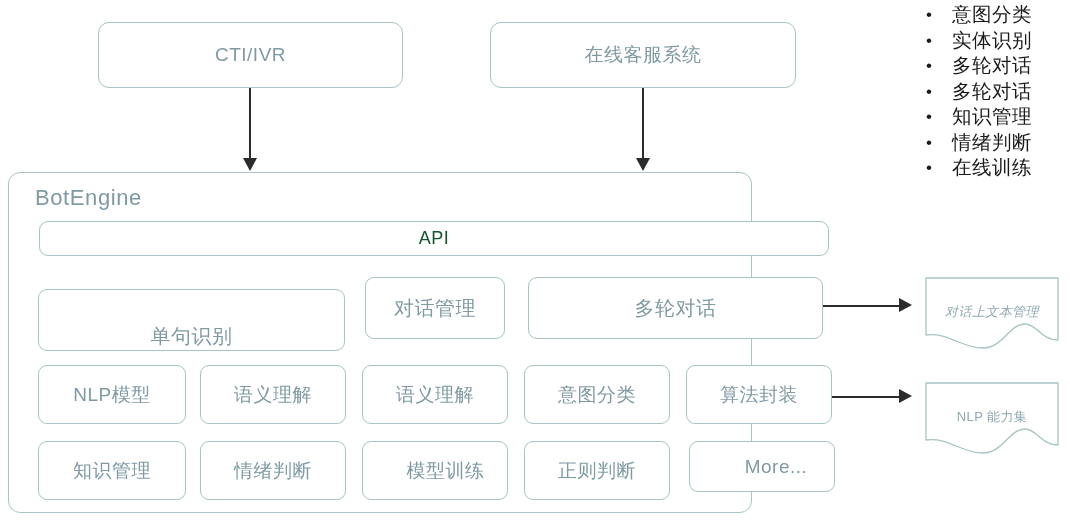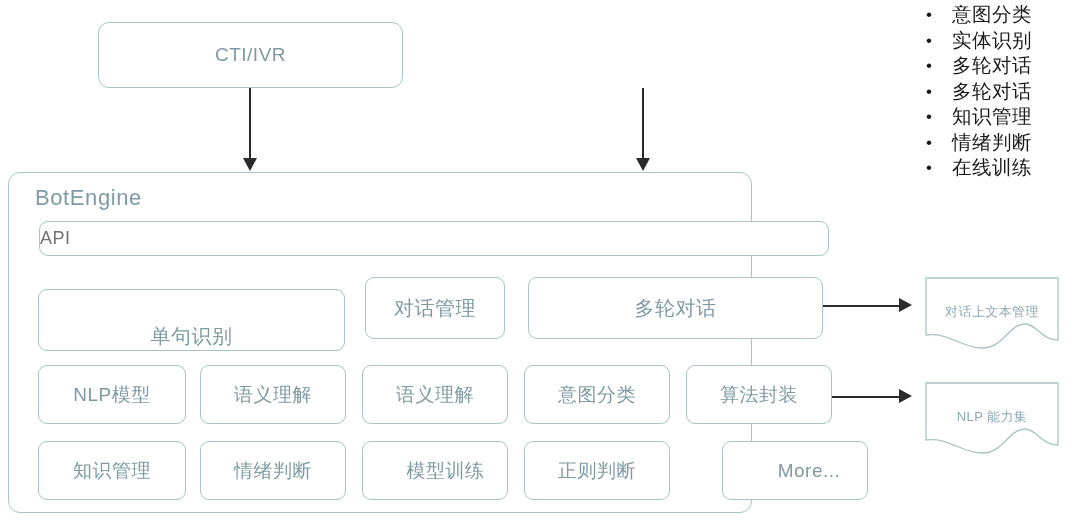--- a/index.html
+++ b/index.html
@@ -46,22 +46,22 @@
     letter-spacing:.6px;
   }
   #api-bar{
     position:absolute;
     left:30px; top:48px;
     width:790px; height:35px;
     box-sizing:border-box;
     border:1.3px solid #a8c4c4;
     border-radius:9px;
     background:#ffffff;
-    display:flex;align-items:center;justify-content:flex-start;
-    color:#737373;font-size:18px;letter-spacing:.5px;
+    display:flex;align-items:center;justify-content:center;
+    color:#14532d;font-size:18px;letter-spacing:.5px;
   }
 
   
   .cap{font-size:19px;}
   .cap.big{font-size:20px;}
 
   
   .vline{
     position:absolute;
     width:1.6px;
@@ -125,20 +125,23 @@
 </style>
 </head>
 <body>
 
 <div id="stage">
 
   <div class="node src" style="left:98px;top:22px;width:305px;height:66px;">
     <span>CTI/IVR</span>
   </div>
 
+  <div class="node src" style="left:490px;top:22px;width:306px;height:66px;">
+    <span>在线客服系统</span>
+  </div>
 
   <div class="vline" style="left:249px;top:88px;height:72px;"></div>
   <div class="vhead" style="left:243px;top:158px;"></div>
 
   <div class="vline" style="left:642px;top:88px;height:72px;"></div>
   <div class="vhead" style="left:636px;top:158px;"></div>
 
   <div id="botengine">
     <div id="be-title">BotEngine</div>
 
@@ -178,31 +181,31 @@
   </div>
   <div class="node cap" style="left:200px;top:441px;width:146px;height:59px;">
     <span>情绪判断</span>
   </div>
   <div class="node cap" style="left:362px;top:441px;width:146px;height:59px;padding-left:21px;">
     <span>模型训练</span>
   </div>
   <div class="node cap" style="left:524px;top:441px;width:146px;height:59px;">
     <span>正则判断</span>
   </div>
-  <div class="node cap" style="left:722px;top:441px;width:146px;height:59px;padding-left:28px;">
+  <div class="node cap" style="left:689px;top:441px;width:146px;height:51px;padding-left:28px;">
     <span>More...</span>
   </div>
 
   <div class="hline" style="left:823px;top:305px;width:78px;"></div>
   <div class="hhead" style="left:899px;top:298px;"></div>
 
   <div class="hline" style="left:832px;top:396px;width:69px;"></div>
   <div class="hhead" style="left:899px;top:389px;"></div>
 
-  <div class="doc" style="left:925px;top:277px;width:134px;height:76px;">
+  <div class="doc" style="left:925px;top:277px;width:134px;height:76px;font-style:italic;">
     <svg width="134" height="76" viewBox="0 0 134 76">
       <path d="M1,1 L133,1 L133,63 C116,63 112,47 100,47 C84,47 78,71 58,71 C36,71 24,55 1,58 Z" fill="#ffffff" stroke="#a8c4c4" stroke-width="1.3" stroke-linejoin="round"></path>
     </svg>
     <div class="doc-label">对话上文本管理</div>
   </div>
 
   <div class="doc" style="left:925px;top:382px;width:134px;height:76px;">
     <svg width="134" height="76" viewBox="0 0 134 76">
       <path d="M1,1 L133,1 L133,63 C116,63 112,47 100,47 C84,47 78,71 58,71 C36,71 24,55 1,58 Z" fill="#ffffff" stroke="#a8c4c4" stroke-width="1.3" stroke-linejoin="round"></path>
     </svg>

